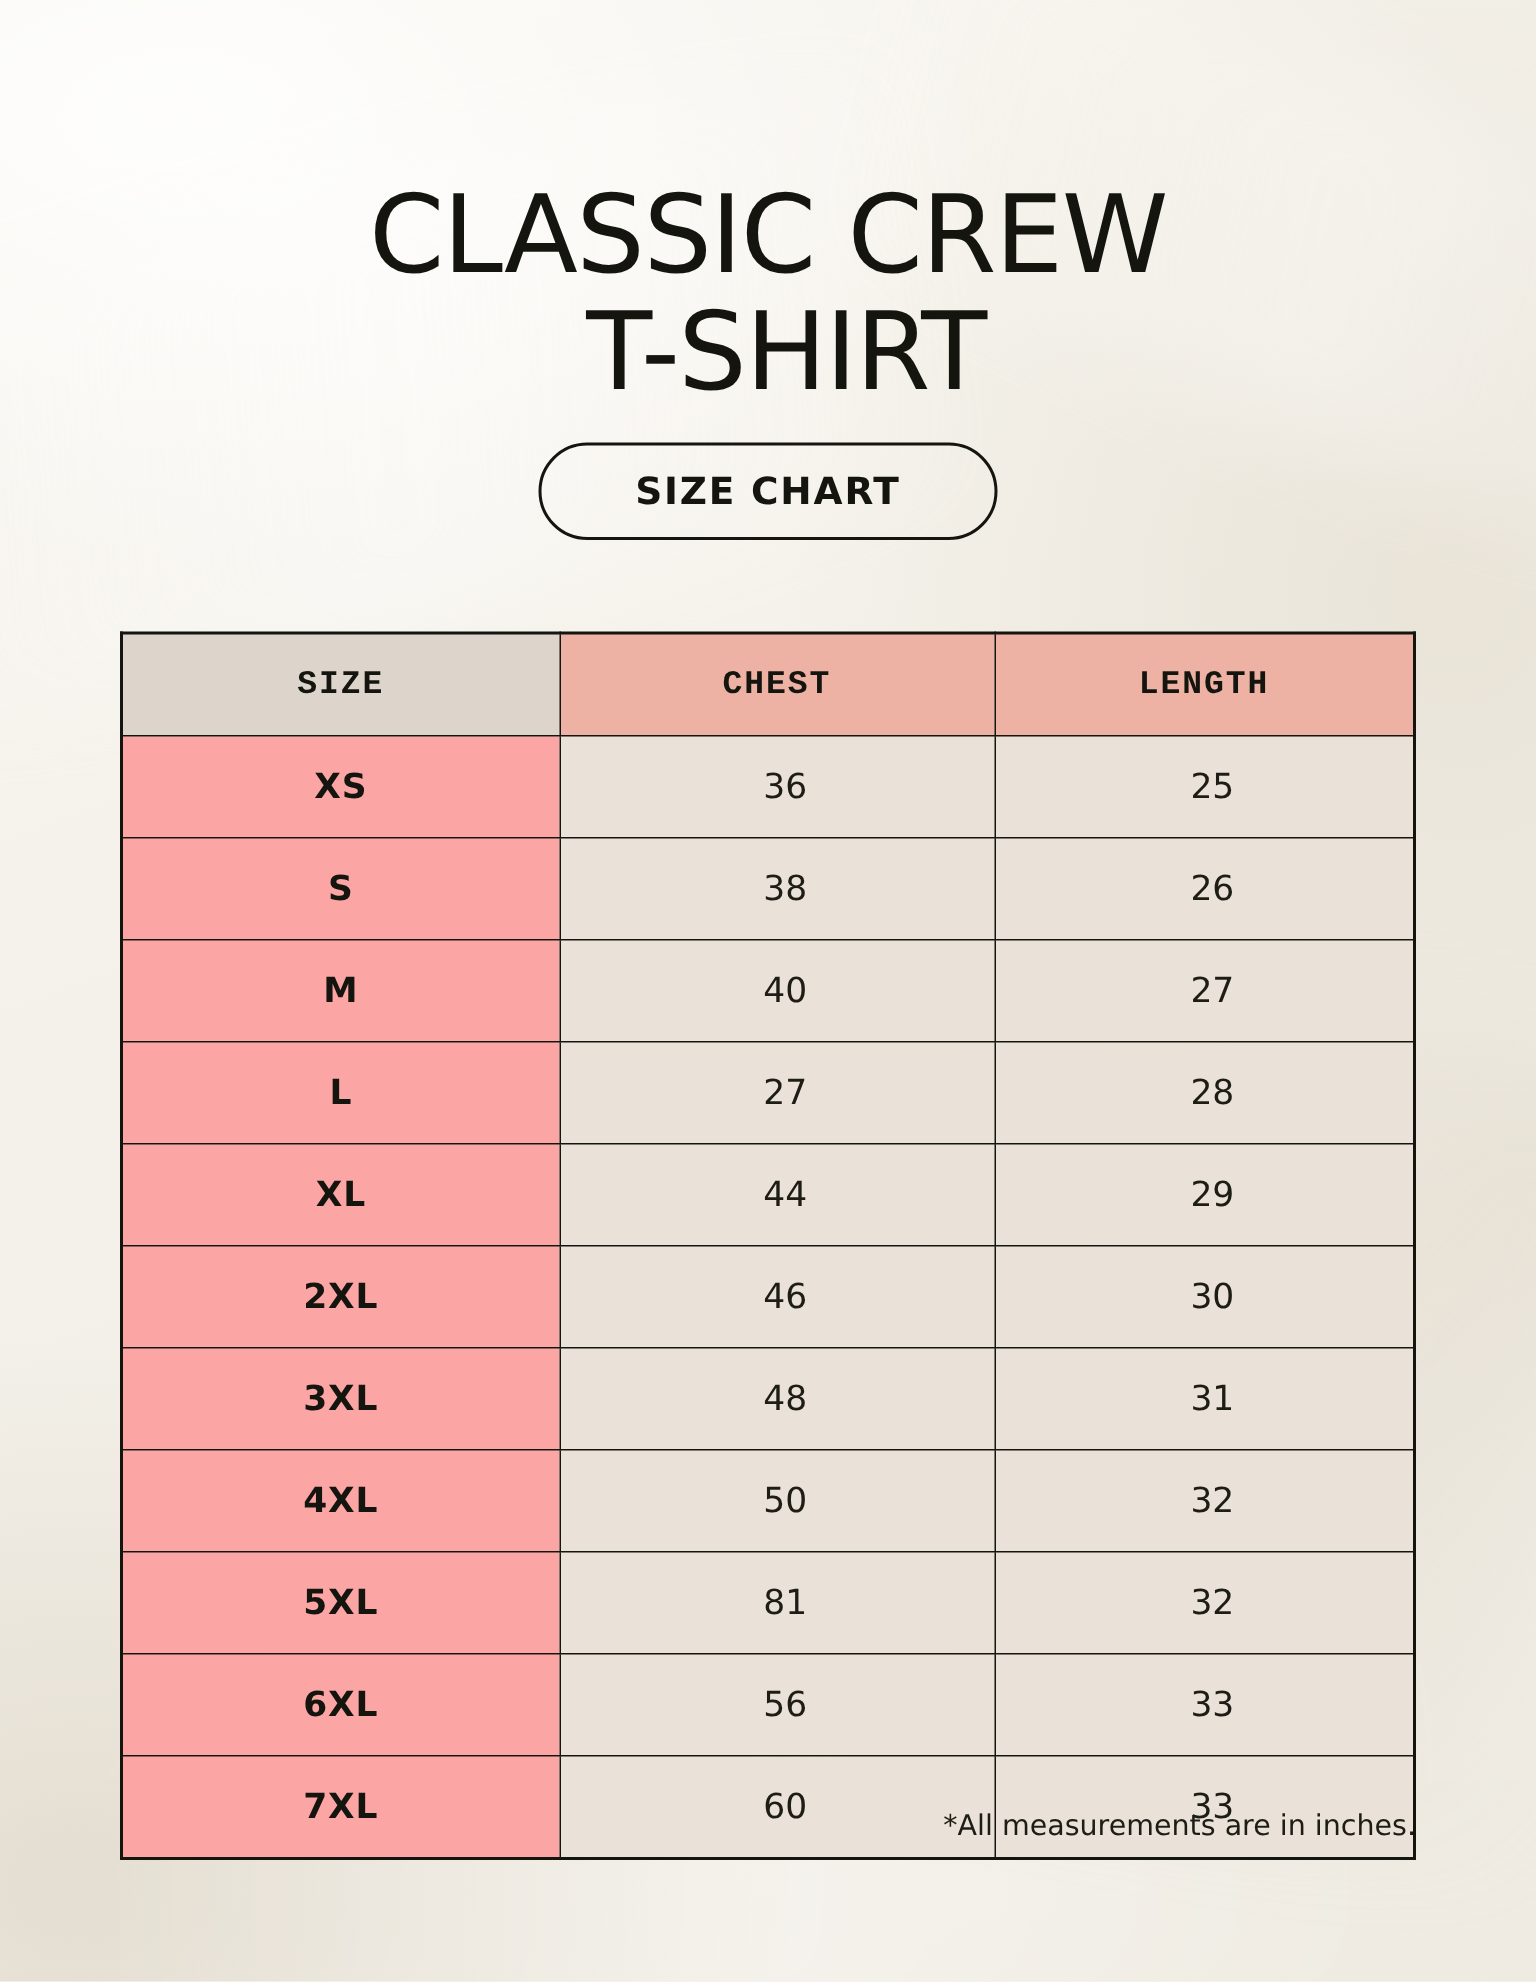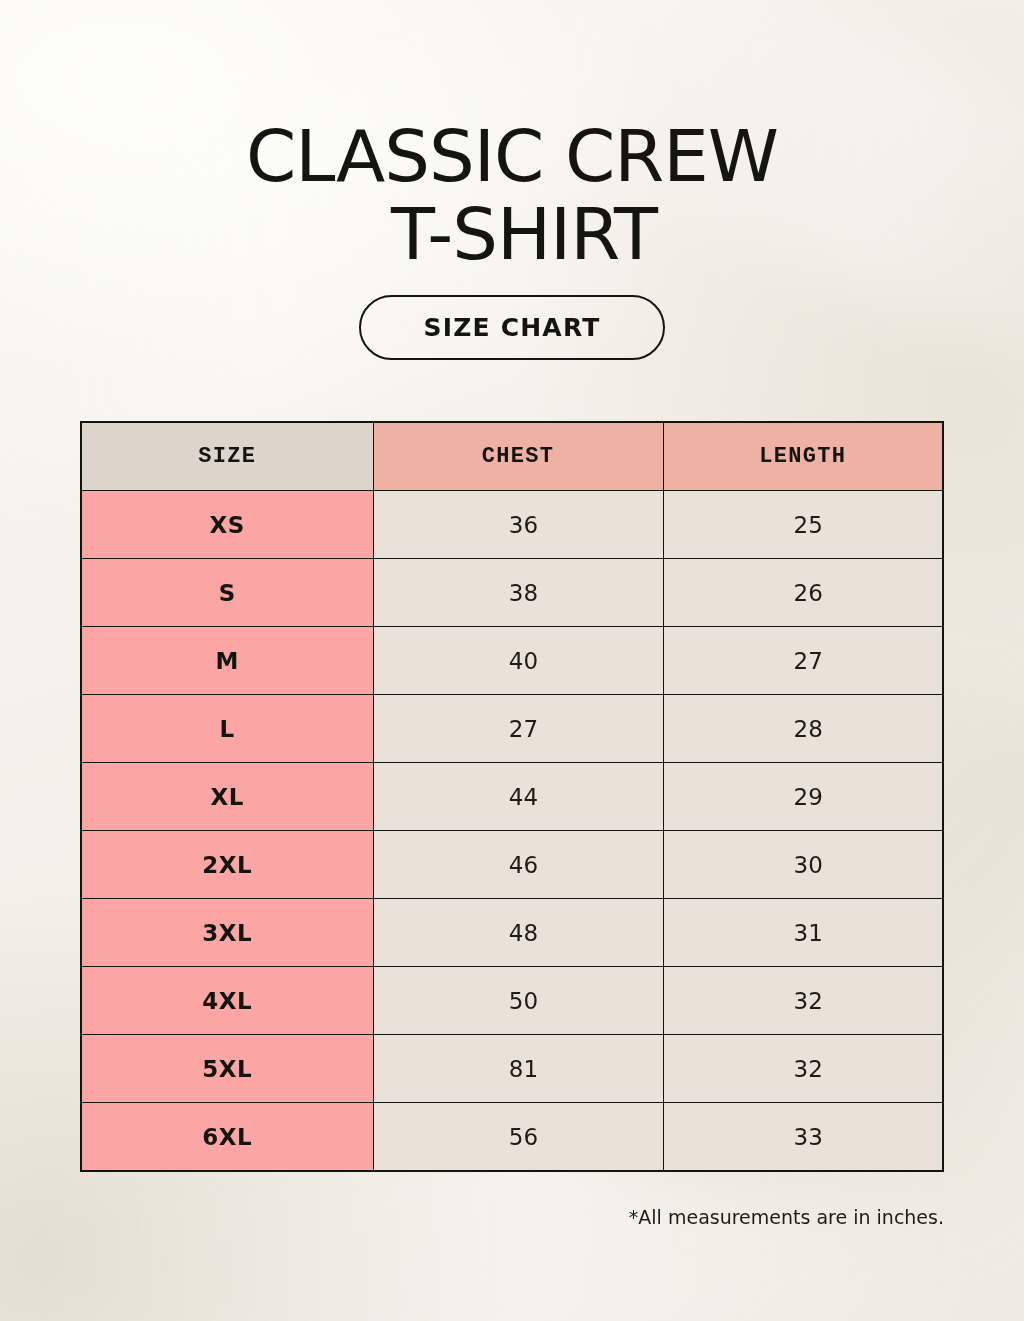--- a/index.html
+++ b/index.html
@@ -243,19 +243,24 @@
         <tr>
           <td class="size-cell">5XL</td>
           <td class="val-cell">81</td>
           <td class="val-cell">32</td>
         </tr>
         <tr>
           <td class="size-cell">6XL</td>
           <td class="val-cell">56</td>
           <td class="val-cell">33</td>
         </tr>
+        <tr>
+          <td class="size-cell">7XL</td>
+          <td class="val-cell">60</td>
+          <td class="val-cell">33</td>
+        </tr>
       </tbody>
     </table>
   </div>
 
   <div class="footnote">*All measurements are in inches.</div>
 
 </div>
 
 </body></html>

